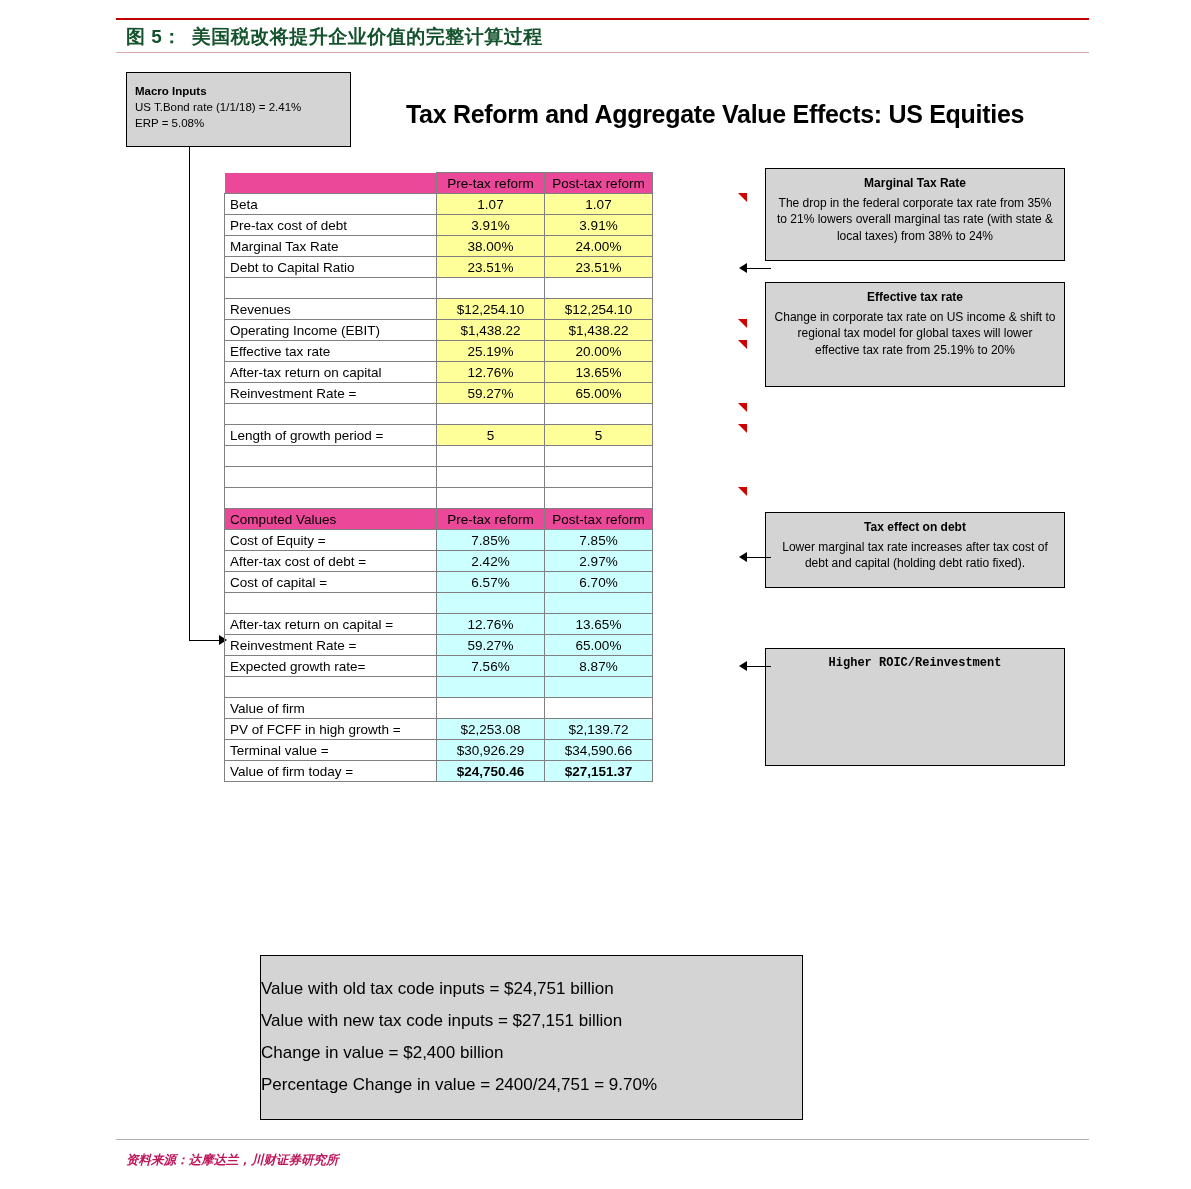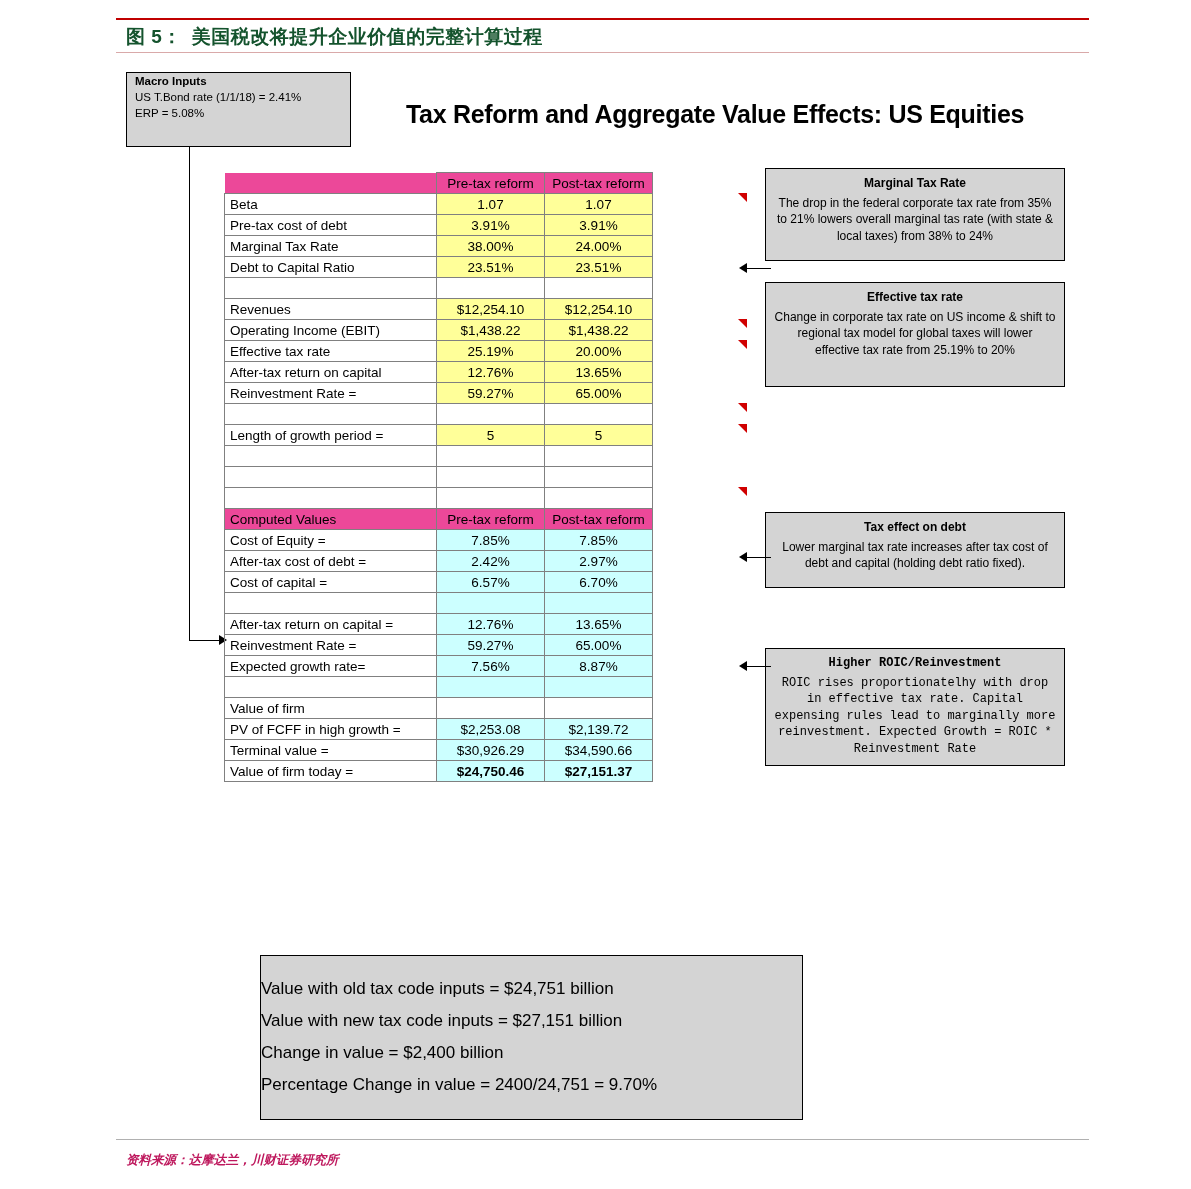--- a/index.html
+++ b/index.html
@@ -98,21 +98,21 @@
   
   .macro-box {
     position: absolute;
     left: 126px;
     top: 12px;
     width: 225px;
     height: 75px;
     background: #d4d4d4;
     border: 1px solid #000;
     box-sizing: border-box;
-    padding: 0 8px;
+    padding: 10px 8px;
     font-size: 11.5px;
     line-height: 16px;
   }
   .macro-box .hdr { font-weight: bold; }
 
   
   .macro-arrow-v {
     position: absolute;
     left: 189px;
     top: 87px;
@@ -413,21 +413,20 @@
 
   <div class="callout" style="left:765px; top:452px; width:300px; height:76px;">
     <span class="ct">Tax effect on debt</span>
     <span>Lower marginal tax rate increases after tax cost of debt and capital (holding debt ratio fixed).</span>
   </div>
   <div class="cal-arrow" style="left:745px; top:497px; width:26px;"></div>
   <div class="cal-head" style="left:739px; top:492px;"></div>
 
   <div class="callout" style="left:765px; top:588px; width:300px; height:118px;font-family:Liberation Mono, monospace;">
     <span class="ct">Higher ROIC/Reinvestment</span>
-    <span>ROIC rises proportionatelhy with drop in effective tax rate. Capital expensing rules lead to marginally more reinvestment. Expected Growth = ROIC * Reinvestment Rate</span>
   </div>
   <div class="cal-arrow" style="left:745px; top:606px; width:26px;"></div>
   <div class="cal-head" style="left:739px; top:601px;"></div>
 
   <div class="summary">
     <div>Value with old tax code inputs = $24,751 billion</div>
     <div>Value with new tax code inputs = $27,151 billion</div>
     <div>Change in value =  $2,400 billion</div>
     <div>Percentage Change in value = 2400/24,751 = 9.70%</div>
   </div>

